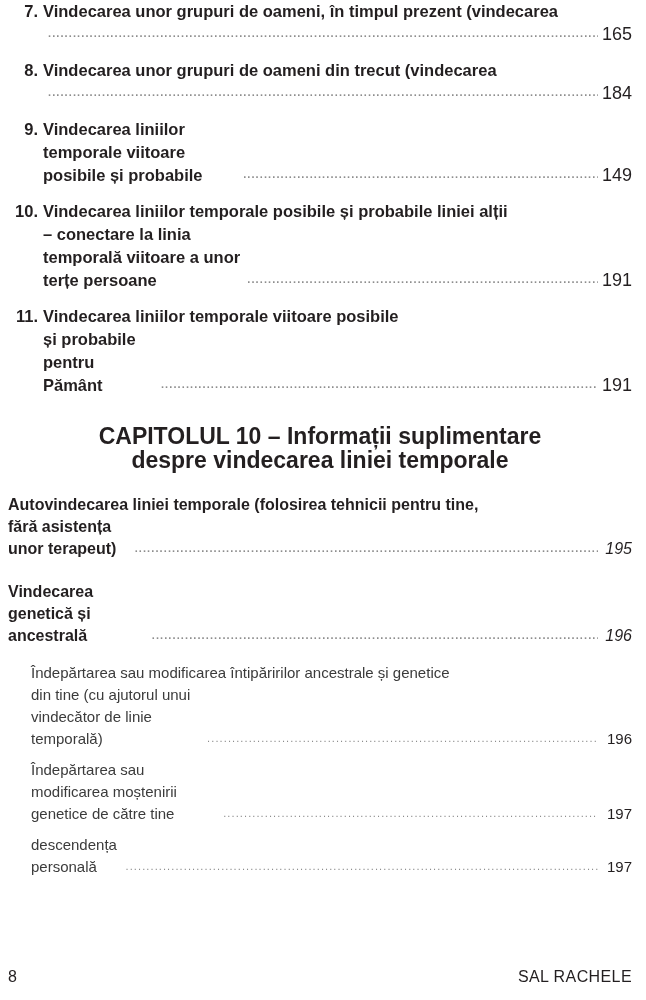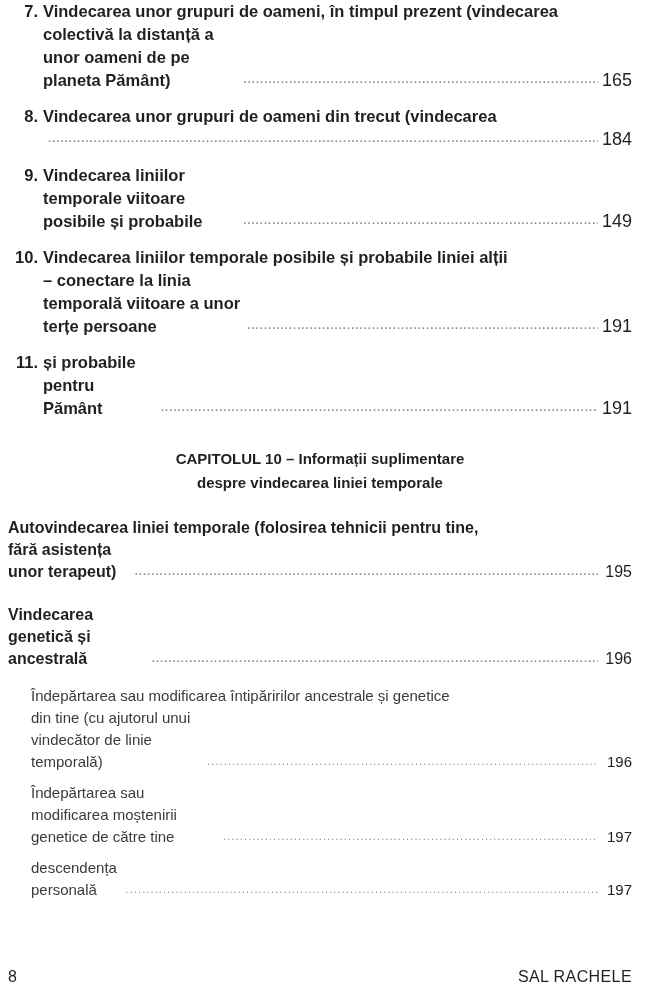--- a/index.html
+++ b/index.html
@@ -73,33 +73,33 @@
     font-size: 16.5px;
     line-height: 23px;
     margin-bottom: 13px;
   }
   .numbered .pg { font-weight: normal; font-size: 18px; }
 
   
   .chapter-head {
     text-align: center;
     font-weight: bold;
-    font-size: 15px;
+    font-size: 23px;
     line-height: 24px;
     margin: 27px 0 22px 0;
   }
 
   
   .section {
     font-weight: bold;
     font-size: 16px;
     line-height: 22px;
     margin-bottom: 10px;
   }
-  .section .pg { font-weight: normal; }
+  .section .pg { font-weight: normal; font-style: italic; }
 
   
   .sub {
     font-weight: normal;
     font-size: 15px;
     line-height: 22px;
     margin: 0 0 9px 23px;
     color: #3b3b3b;
   }
   .sub .pg { color: #231f20; }
@@ -126,21 +126,20 @@
 <div class="page">
 
   <div id="numbered-list">
       <div class="entry numbered">
         <div class="num">7.</div>
         <div class="body-col">
           <div class="line noleader">
             <span class="txt">Vindecarea unor grupuri de oameni, în timpul prezent (vindecarea</span>
           </div>
           <div class="line">
-            <span class="txt">colectivă la distanță a unor oameni de pe planeta Pământ)</span>
             <span class="leader">......................................................................................................................................................................................................</span>
             <span class="pg">165</span>
           </div>
         </div>
       </div>
       <div class="entry numbered">
         <div class="num">8.</div>
         <div class="body-col">
           <div class="line noleader">
             <span class="txt">Vindecarea unor grupuri de oameni din trecut (vindecarea</span>
@@ -170,20 +169,23 @@
           <div class="line">
             <span class="txt">– conectare la linia temporală viitoare a unor terțe persoane</span>
             <span class="leader">......................................................................................................................................................................................................</span>
             <span class="pg">191</span>
           </div>
         </div>
       </div>
       <div class="entry numbered">
         <div class="num">11.</div>
         <div class="body-col">
+          <div class="line noleader">
+            <span class="txt">Vindecarea liniilor temporale viitoare posibile</span>
+          </div>
           <div class="line">
             <span class="txt">și probabile pentru Pământ</span>
             <span class="leader">......................................................................................................................................................................................................</span>
             <span class="pg">191</span>
           </div>
         </div>
       </div>
     </div>
 
   <div class="chapter-head">

